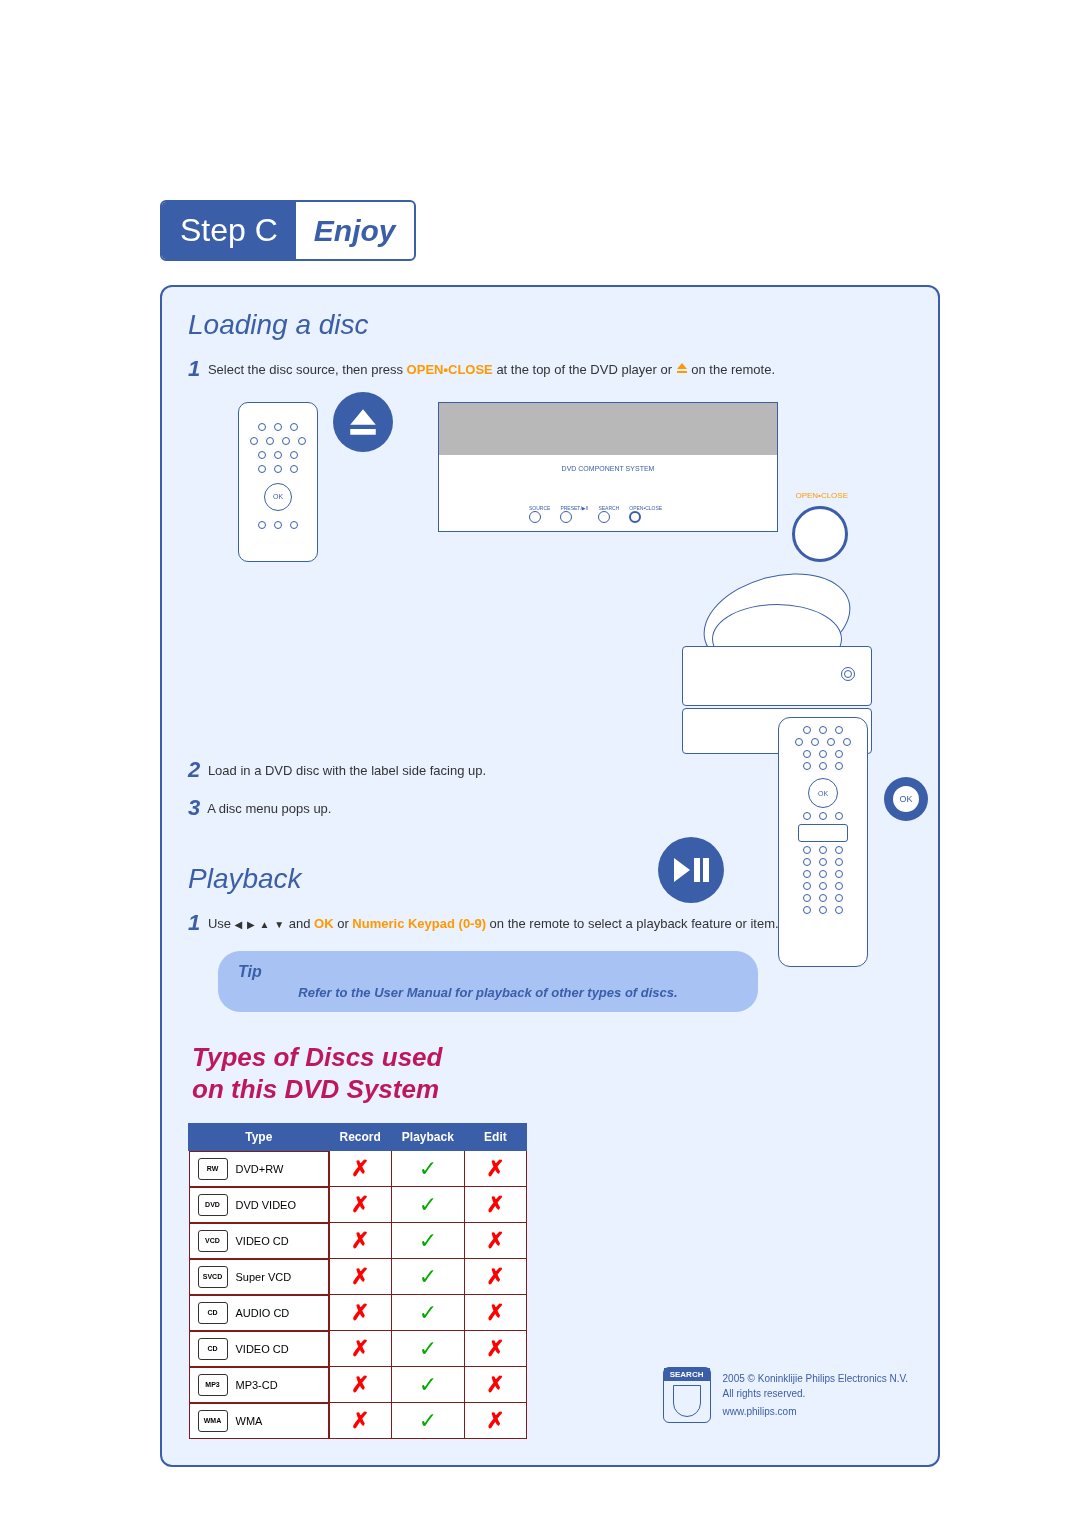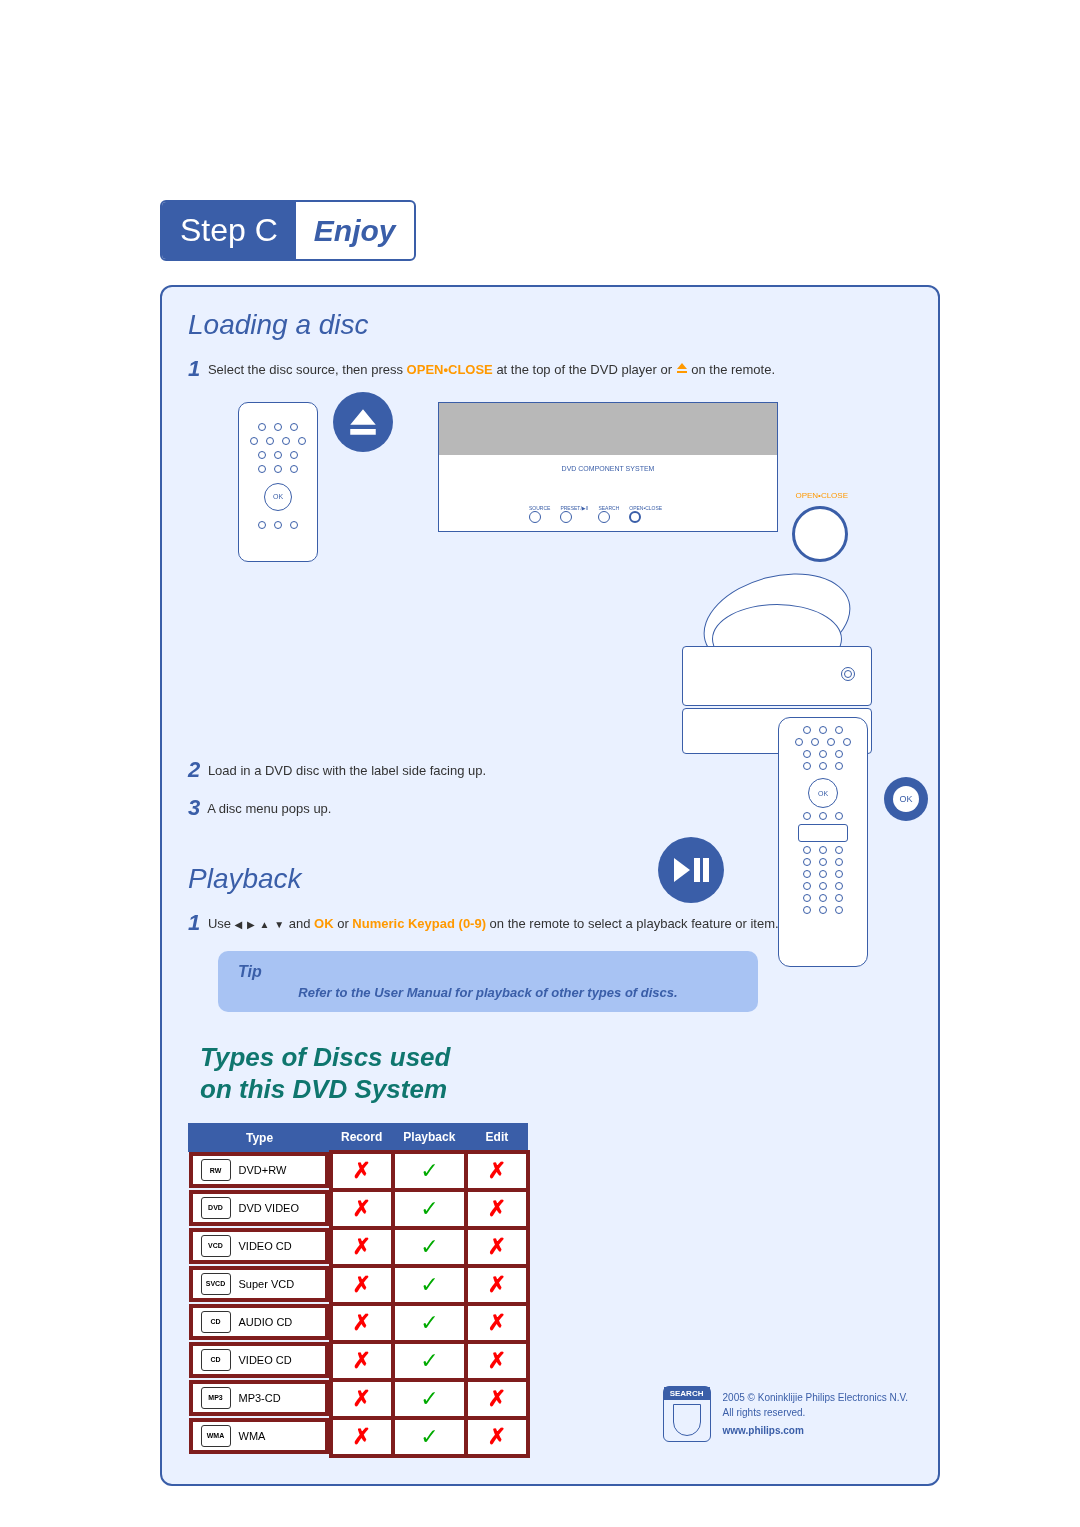--- a/index.html
+++ b/index.html
@@ -33,34 +33,34 @@
   .open-lbl { position:absolute; right:-70px; bottom:32px; font-size:8px; color:#ff9900; }
   .dvd-stack { width: 190px; height:180px; position:relative; float:right; margin-right:40px; margin-top:-10px;}
   .stack-box { position:absolute; left:0; right:0; background:#fff; border:1.5px solid #3a5ea8; border-radius:4px; height:50px;}
   .stack1 { top:70px; height:60px;}
   .stack2 { top:132px; height:46px;}
   .disc-lid { position:absolute; top:0; left:20px; width:150px; height:90px; border:1.5px solid #3a5ea8; border-radius:50%; transform: rotate(-15deg); background:#fff;}
   .disc { position:absolute; top:28px; left:30px; width:130px; height:70px; border:1.5px solid #3a5ea8; border-radius:50%; background:#fff;}
   .knob { width:14px; height:14px; border:1.5px solid #3a5ea8; border-radius:50%; position:absolute; right:16px; top:20px; display:flex; align-items:center; justify-content:center;}
   .knob::after{content:""; width:6px; height:6px; border:1px solid #3a5ea8; border-radius:50%;}
   .step-block { clear:both; }
-  .tip-box { background: #a8c3f3; border-radius: 10px; margin: 14px 0 14px 30px; padding: 12px 20px; width: 540px; }
+  .tip-box { background: #a8c3f3; border-radius: 22px; margin: 14px 0 14px 30px; padding: 12px 20px; width: 540px; }
   .tip-title { color: #3a5ea8; font-style: italic; font-weight: bold; font-size: 16px; margin-bottom: 4px; }
   .tip-text { color: #3a5ea8; font-style: italic; font-weight: bold; font-size: 13px; text-align: center; }
   .arrows { font-size: 10px; color:#333; letter-spacing:1px;}
   .remote-big-wrap { position:absolute; right:50px; top:430px; width:110px; }
   .remote-big { width:90px; height:250px; border:1.5px solid #3a5ea8; border-radius:12px; background:#fff; position:relative; }
   .rb-grid { padding:8px; display:flex; flex-direction:column; align-items:center; gap:4px;}
   .play-callout { position:absolute; left:-120px; top:120px; width:66px; height:66px; border-radius:50%; background:#3a5ea8; display:flex; align-items:center; justify-content:center;}
   .ok-callout { position:absolute; right:-40px; top:60px; width:44px; height:44px; border-radius:50%; background:#3a5ea8; display:flex; align-items:center; justify-content:center;}
   .ok-inner { width:26px; height:26px; background:#fff; border-radius:50%; display:flex; align-items:center; justify-content:center; font-size:9px; color:#3a5ea8;}
-  h2.types { color:#0f766e; font-size:26px; font-style:italic; font-weight:bold; line-height:1.2; margin:30px 0 18px 12px;}
+  h2.types { color:#be185d; font-size:26px; font-style:italic; font-weight:bold; line-height:1.2; margin:30px 0 18px 4px;}
   table.disc-table { border-collapse:collapse; font-size:12px; }
   table.disc-table th { background:#3a5ea8; color:#fff; font-weight:bold; padding:6px 10px; border:1px solid #3a5ea8; font-size:12px;}
-  table.disc-table td { border:4px solid #7f1d1d; background:#fff; padding:4px 8px; height:36px; vertical-align:middle;}
+  table.disc-table td { border:1px solid #7f1d1d; background:#fff; padding:4px 8px; height:36px; vertical-align:middle;}
   table.disc-table td.type-cell { width:140px; font-size:11px; }
   .type-cell { display:flex; align-items:center; gap:8px; }
   .logo-box { width:30px; height:22px; border:1px solid #333; border-radius:3px; font-size:7px; display:flex; align-items:center; justify-content:center; font-weight:bold; overflow:hidden; text-align:center; line-height:1;}
   td.mark { text-align:center; width:62px;}
   .cross { color:#ff0000; font-size:22px; font-weight:bold;}
   .check { color:#00aa00; font-size:22px;}
   .footer-block { position:absolute; right:30px; bottom:42px; display:flex; gap:12px; align-items:center;}
   .philips-badge { width:48px; height:56px; border:1.5px solid #3a5ea8; border-radius:6px; position:relative; display:flex; flex-direction:column; align-items:center;}
   .philips-word { background:#3a5ea8; color:#fff; font-size:8px; font-weight:bold; width:100%; text-align:center; padding:2px 0;}
   .shield { width:28px; height:32px; border:1px solid #3a5ea8; margin-top:4px; border-radius:0 0 14px 14px;}
@@ -366,18 +366,18 @@
     </table>
 
     <div class="footer-block">
       <div class="philips-badge">
         <div class="philips-word">SEARCH</div>
         <div class="shield"></div>
       </div>
       <div class="footer-text">
         <div>2005 © Koninklijie Philips Electronics N.V.</div>
         <div>All rights reserved.</div>
-        <div style="margin-top:3px;font-weight:bold;"><span>www.philips.com</span></div>
+        <div style="margin-top:3px;"><span>www.philips.com</span></div>
       </div>
     </div>
 
   </div>
 </div>
 
 </body></html>

